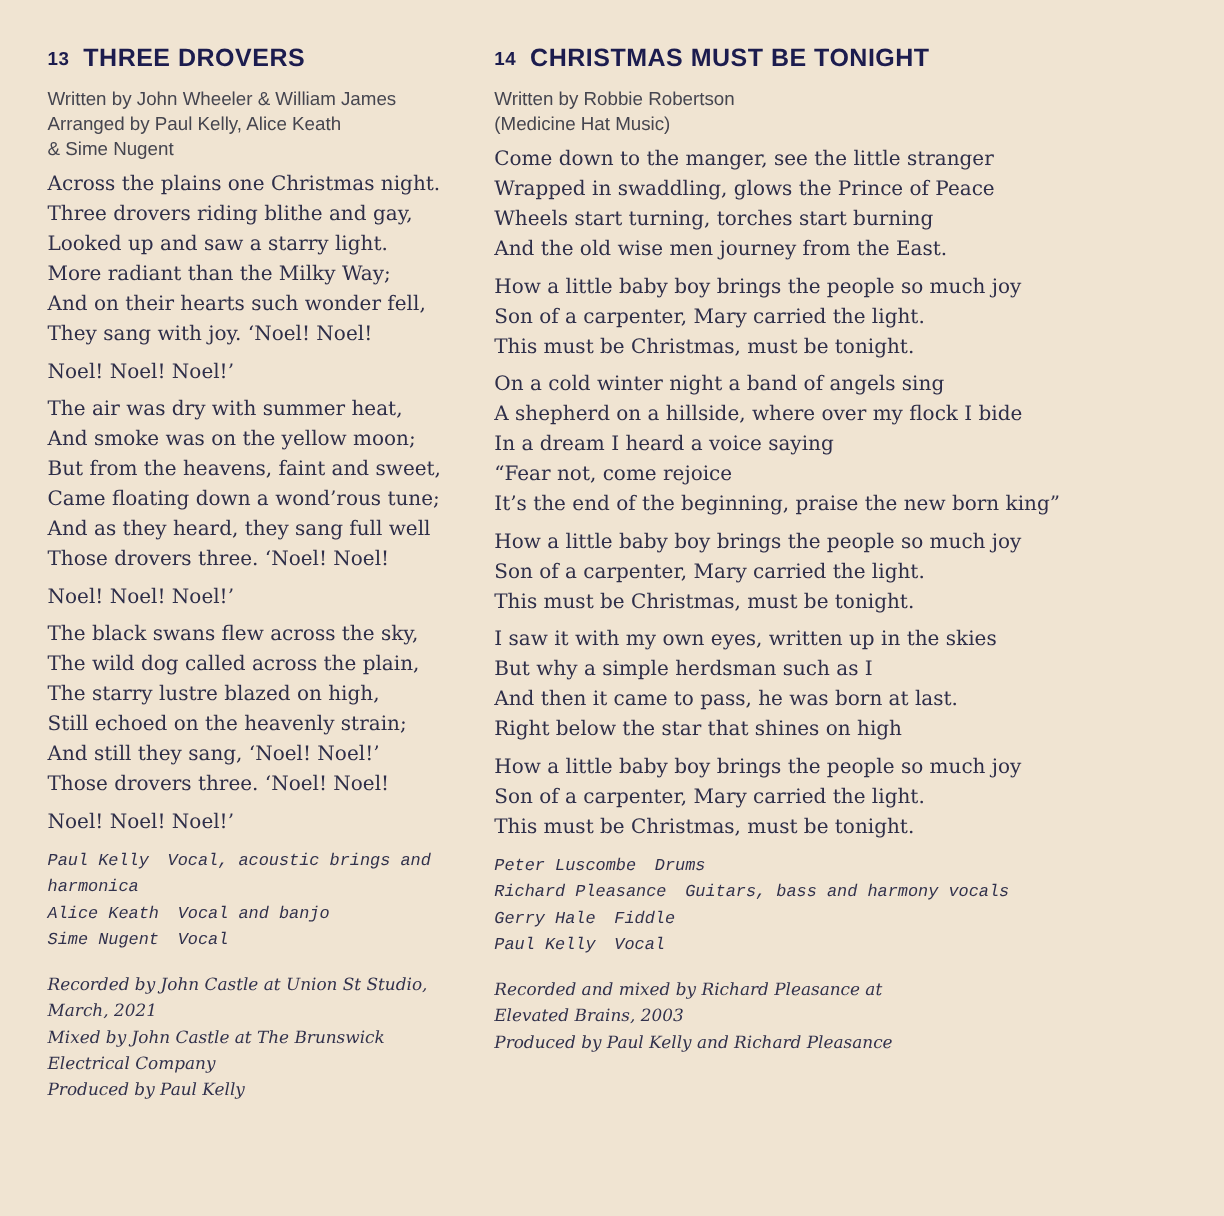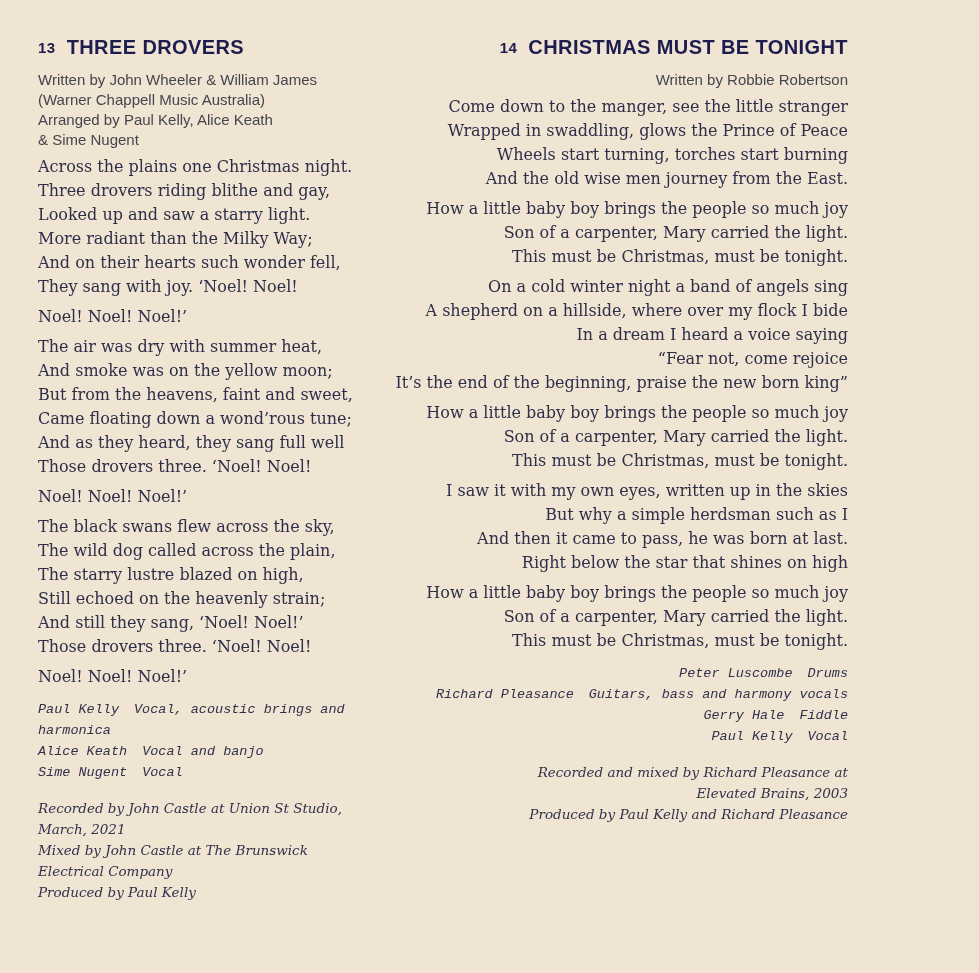--- a/index.html
+++ b/index.html
@@ -24,21 +24,20 @@
   }
   .track {
     box-sizing: border-box;
   }
   .track.left {
     width: 460px;
     padding-right: 28px;
   }
   .track.right {
     flex: 1;
-    text-align: right;
   }
   .track-title {
     margin: 0 0 10px 0;
     font-family: "Liberation Sans", sans-serif;
     font-weight: bold;
     font-size: 20px;
     line-height: 22px;
     letter-spacing: 0.4px;
     color: #1c1c4e;
     text-transform: uppercase;
@@ -101,21 +100,20 @@
 <div class="page">
   <div class="columns">
 
     <section class="track left">
       <h2 class="track-title">
         <span class="track-number">13</span>
         <span class="track-name">THREE DROVERS</span>
       </h2>
       <div class="writing-credits">
           <div class="credit-line">Written by John Wheeler &amp; William James</div>
-          <div class="credit-line">(Warner Chappell Music Australia)</div>
           <div class="credit-line">Arranged by Paul Kelly, Alice Keath</div>
           <div class="credit-line">&amp; Sime Nugent</div>
         </div>
       <div class="lyrics">
           <div class="stanza">
             <div class="lyric-line">Across the plains one Christmas night.</div>
             <div class="lyric-line">Three drovers riding blithe and gay,</div>
             <div class="lyric-line">Looked up and saw a starry light.</div>
             <div class="lyric-line">More radiant than the Milky Way;</div>
             <div class="lyric-line">And on their hearts such wonder fell,</div>
@@ -159,20 +157,21 @@
         </div>
     </section>
 
     <section class="track right">
       <h2 class="track-title">
         <span class="track-number">14</span>
         <span class="track-name">CHRISTMAS MUST BE TONIGHT</span>
       </h2>
       <div class="writing-credits">
           <div class="credit-line">Written by Robbie Robertson</div>
+          <div class="credit-line">(Medicine Hat Music)</div>
         </div>
       <div class="lyrics">
           <div class="stanza">
             <div class="lyric-line">Come down to the manger, see the little stranger</div>
             <div class="lyric-line">Wrapped in swaddling, glows the Prince of Peace</div>
             <div class="lyric-line">Wheels start turning, torches start burning</div>
             <div class="lyric-line">And the old wise men journey from the East.</div>
           </div>
           <div class="stanza">
             <div class="lyric-line">How a little baby boy brings the people so much joy</div>

